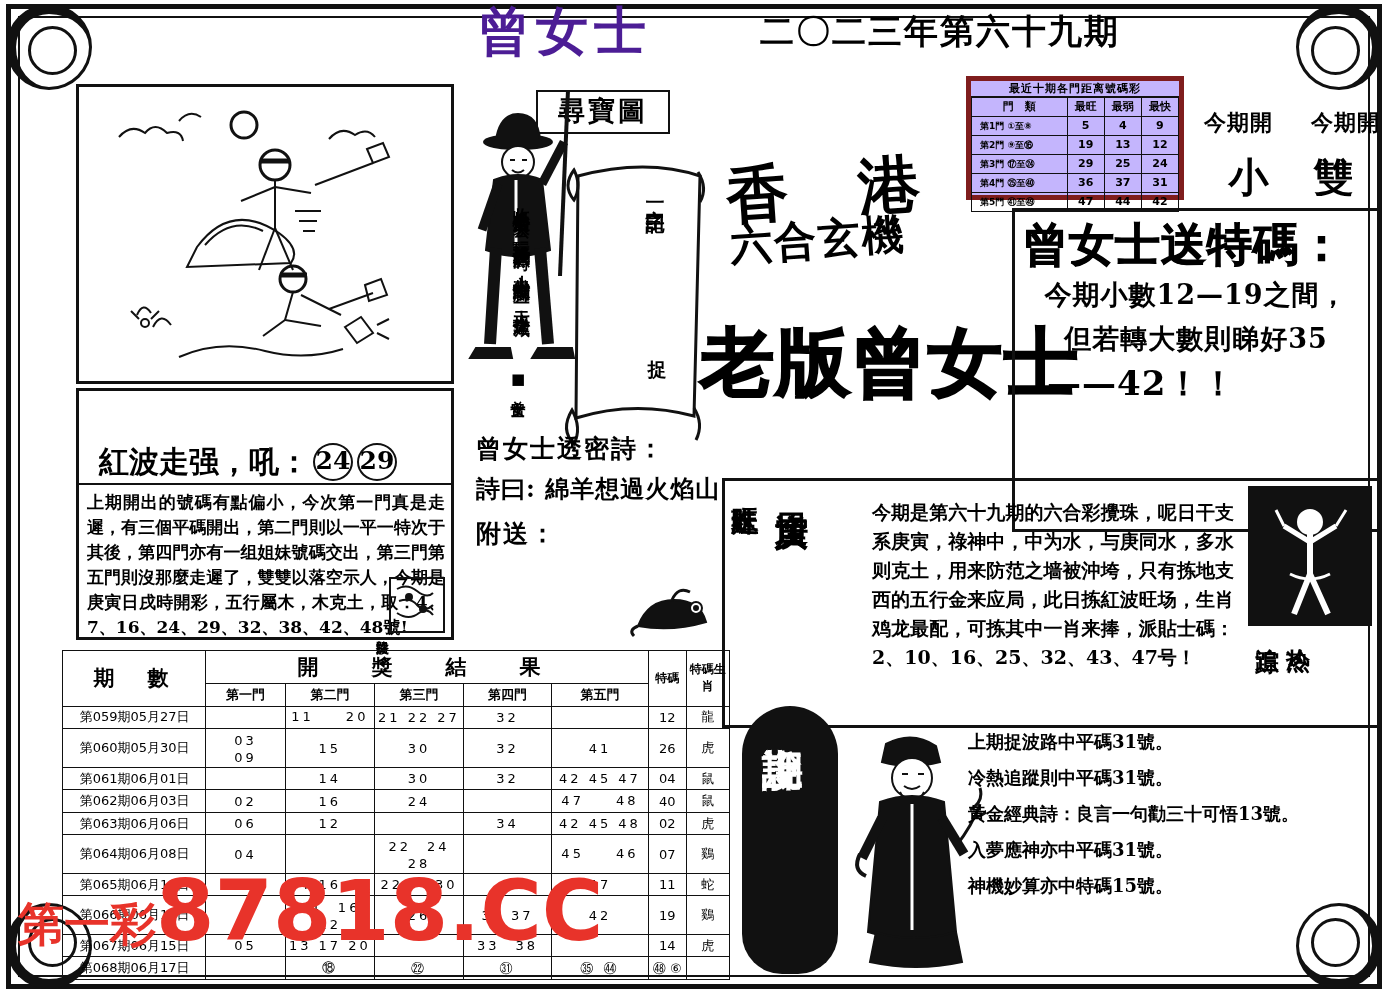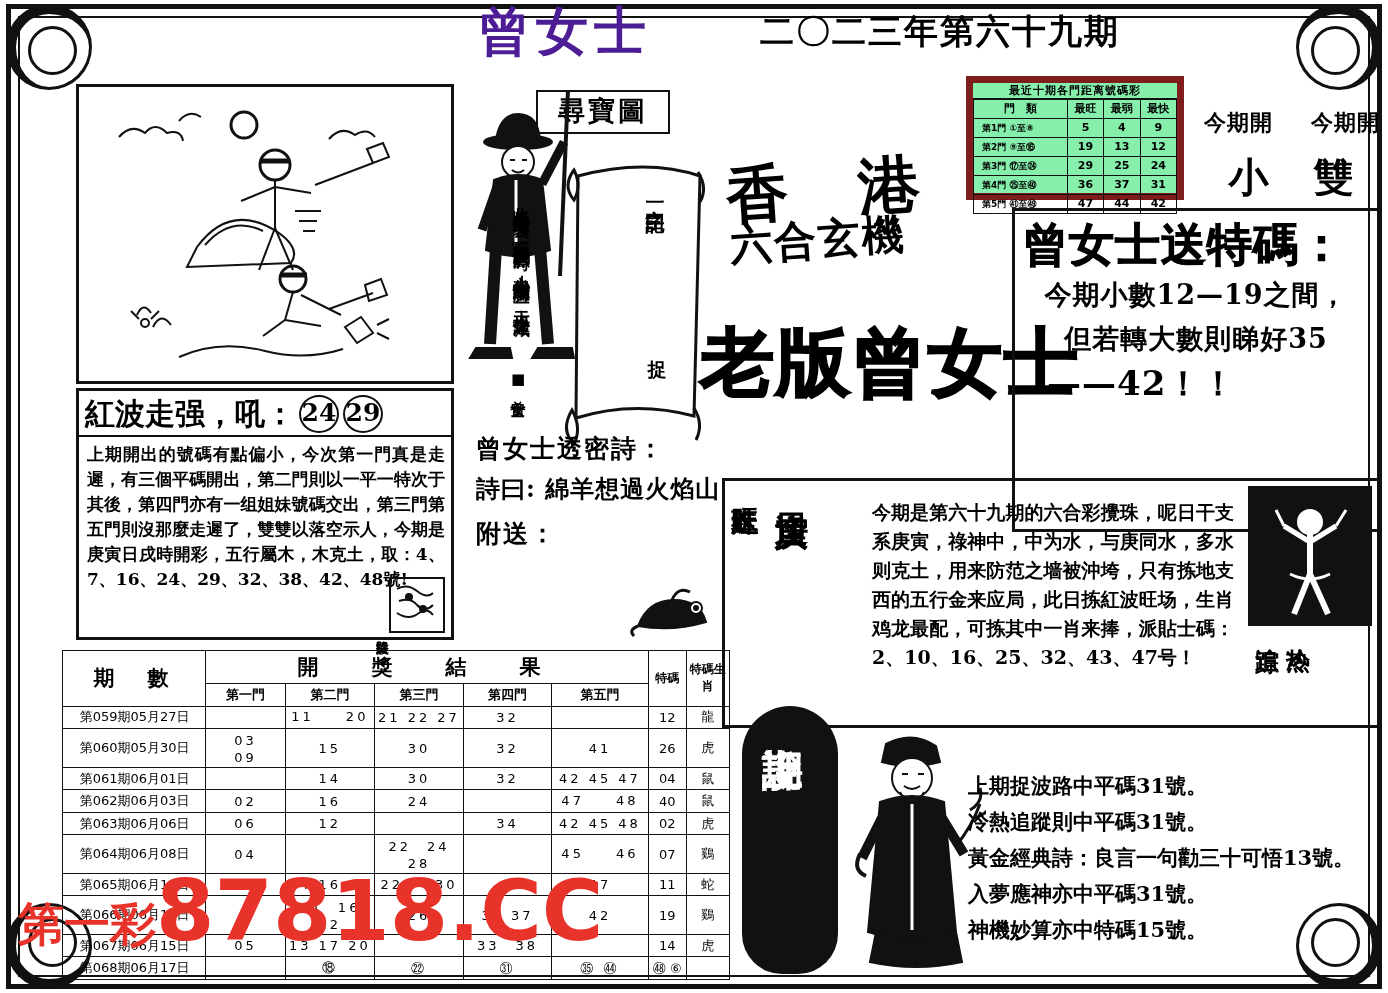--- a/index.html
+++ b/index.html
@@ -112,21 +112,21 @@
   .brand-main{
     position:absolute;left:700px;top:290px;
     font-family:"DejaVu Serif","Liberation Serif",serif;
     font-weight:bold;font-size:74px;letter-spacing:2px;margin-top:24px;
     -webkit-text-stroke:2px #000;
   }
 
   
   .stats-box{
     position:absolute;left:966px;top:76px;width:218px;height:124px;
-    border:7px solid #7f1d1d;box-sizing:border-box;background:#86efac;
+    border:5px solid #7f1d1d;box-sizing:border-box;background:#c4b5fd;
   }
   .stats-title{
     font-size:11px;font-weight:bold;text-align:center;
     border-bottom:1px solid #111;line-height:15px;letter-spacing:1px;
   }
   .stats-table{width:100%;border-collapse:collapse;font-size:11px;}
   .stats-table th,.stats-table td{
     border:1px solid #111;text-align:center;line-height:16px;font-weight:bold;
   }
   .stats-table td.lbl{font-size:9px;text-align:left;padding-left:8px;}
@@ -162,23 +162,23 @@
   }
   .send-line.last{font-size:34px;text-align:left;padding-left:24px;}
 
   
   .red-box{
     position:absolute;left:76px;top:388px;width:378px;height:252px;
     border:3px solid #111;box-sizing:border-box;
   }
   .red-head{
     font-family:"DejaVu Serif","Liberation Serif",serif;
-    font-weight:bold;font-size:30px;line-height:40px;padding:2px 0 0 6px;
+    font-weight:bold;font-size:30px;line-height:40px;padding:2px 0 0 20px;
     display:flex;align-items:center;
-    border-bottom:2px solid #111;height:46px;box-sizing:border-box;
+    border-bottom:2px solid #111;height:46px;box-sizing:border-box;margin-top:48px;
   }
   .circ-num{
     display:inline-block;width:36px;height:34px;border:2px solid #111;
     border-radius:50%;text-align:center;line-height:32px;font-size:25px;
     margin-left:4px;
   }
   .red-body{
     font-family:"DejaVu Serif","Liberation Serif",serif;
     font-size:17px;line-height:25px;padding:5px 6px 0 8px;
     text-align:justify;font-weight:bold;
@@ -252,23 +252,23 @@
   .blob-text{
     position:absolute;left:758px;top:716px;
     writing-mode:vertical-rl;text-orientation:upright;
     font-family:"DejaVu Serif","Liberation Serif",serif;
     font-weight:bold;font-size:41px;line-height:50px;color:#fff;
     height:246px;
   }
 
   
   .review{
-    position:absolute;left:968px;top:768px;width:412px;
-    font-family:"DejaVu Serif","Liberation Serif",serif;
-    font-weight:bold;font-size:21px;line-height:36px;
+    position:absolute;left:968px;top:724px;width:412px;
+    font-family:"DejaVu Serif","Liberation Serif",serif;
+    font-weight:bold;font-size:18px;line-height:36px;
   }
 
   
   .res-wrap{
     position:absolute;left:62px;top:650px;width:668px;height:330px;
   }
   table.res{
     border-collapse:collapse;width:100%;height:100%;
     font-family:"DejaVu Sans","Liberation Sans",sans-serif;
     font-size:13px;

